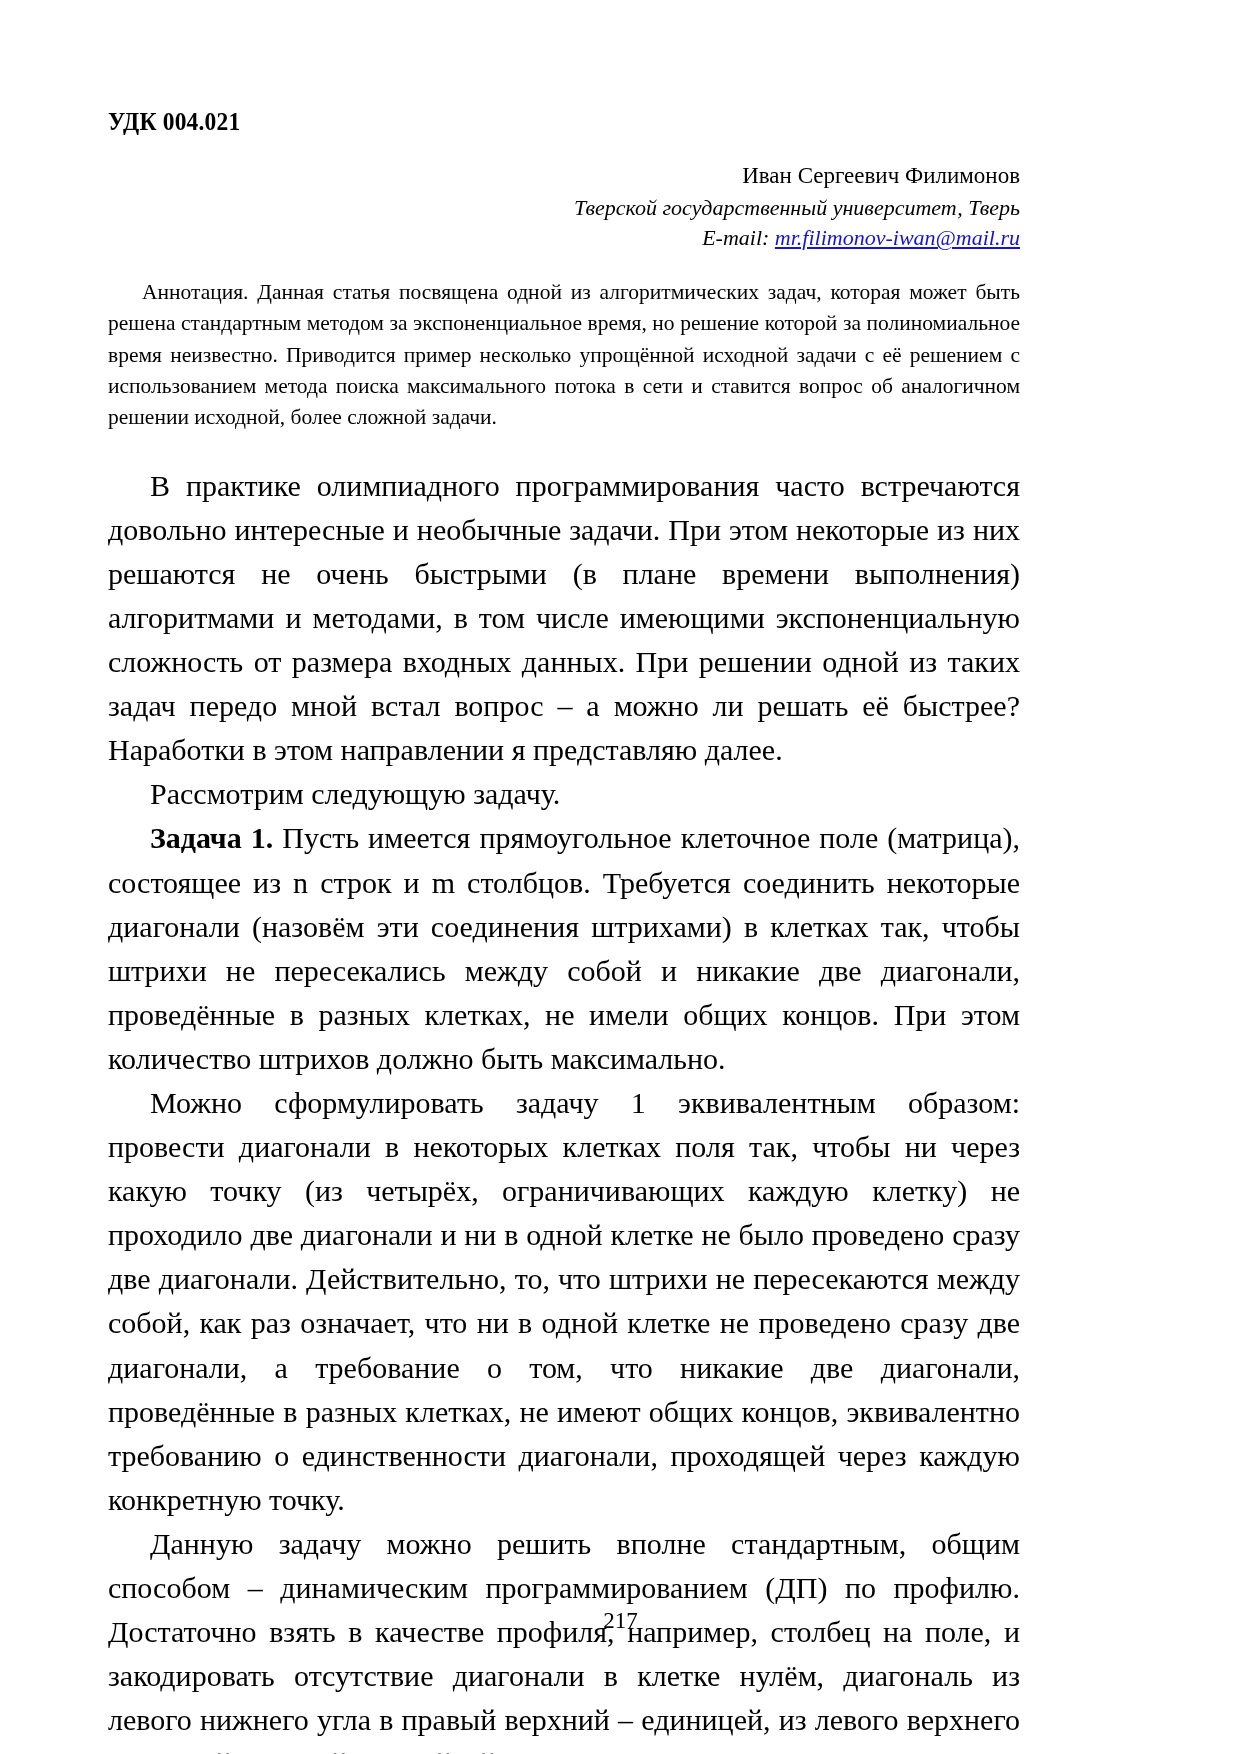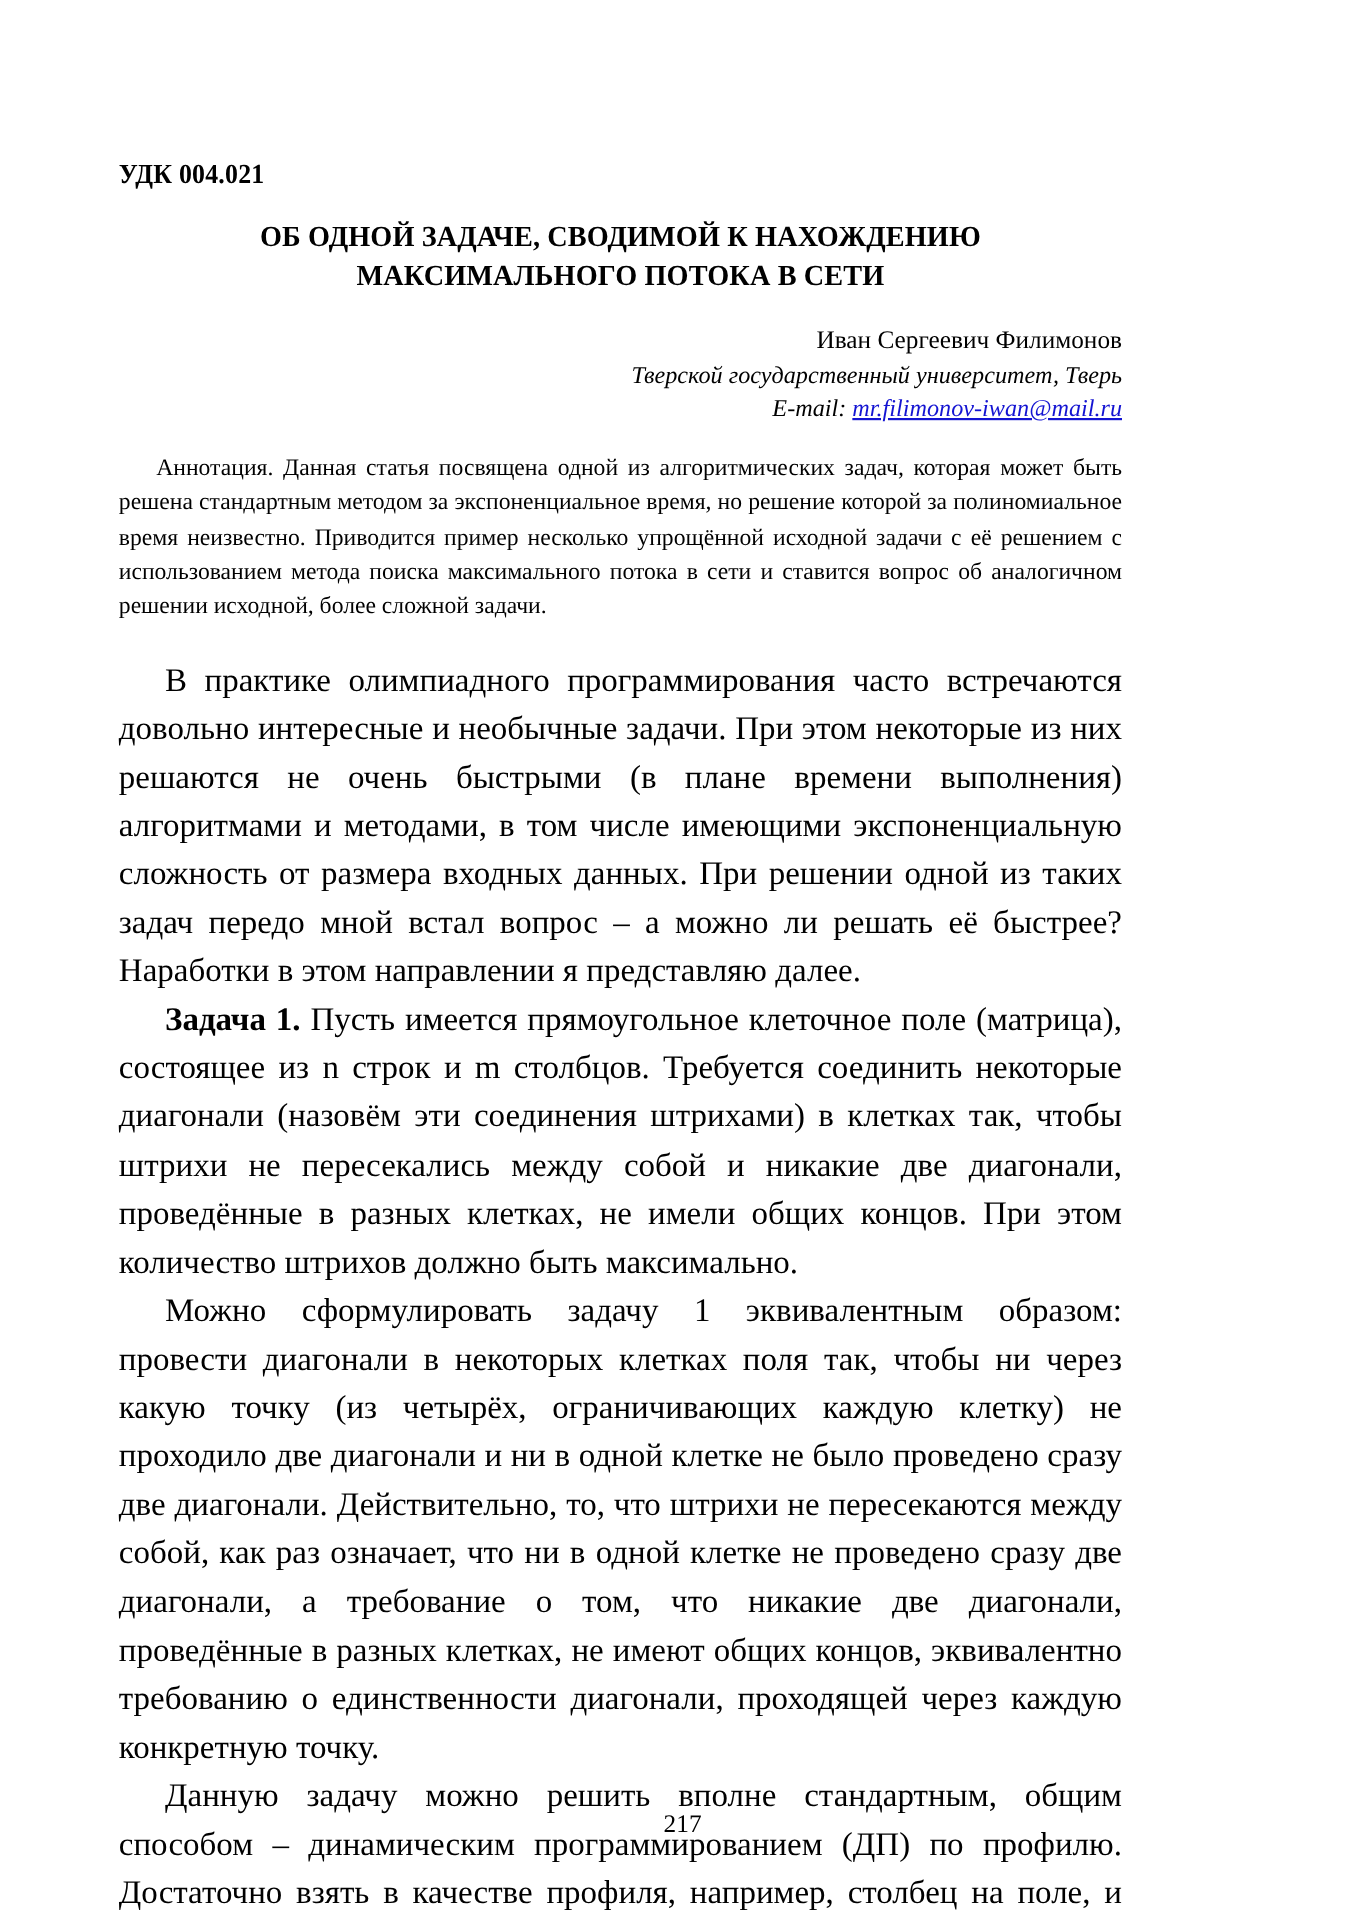--- a/index.html
+++ b/index.html
@@ -14,21 +14,20 @@
     font-family: "Liberation Serif", "DejaVu Serif", serif;
     color: #000000;
     overflow: hidden;
   }
   .page {
     position: absolute;
     left: 0; top: 0;
     width: 1241px;
     height: 1294px;
     background: #fff;
-    margin-top: 37px;
   }
   .content {
     position: absolute;
     left: 108px;
     top: 108px;
     width: 912px;
   }
 
   
   .udc {
@@ -130,38 +129,37 @@
   }
 </style>
 </head>
 <body>
 
 <div class="page">
   <div class="content">
 
     <div class="udc">УДК 004.021</div>
 
-    <h1 class="title">
-      <span class="tline">ОБ ОДНОЙ ЗАДАЧЕ, СВОДИМОЙ К НАХОЖДЕНИЮ</span>
-      <span class="tline">МАКСИМАЛЬНОГО ПОТОКА В СЕТИ</span>
-    </h1>
 
     <div class="author">Иван Сергеевич Филимонов</div>
     <div class="affil">Тверской государственный университет, Тверь</div>
     <div class="emailline">
       <span>E-mail: </span><a class="emaillink" href="#">mr.filimonov-iwan@mail.ru</a>
     </div>
 
 
     <p class="abstract">
       <span class="ablabel">Аннотация</span><span>. Данная статья посвящена одной из алгоритмических задач, которая может быть решена стандартным методом за экспоненциальное время, но решение которой за полиномиальное время неизвестно. Приводится пример несколько упрощённой исходной задачи с её решением с использованием метода поиска максимального потока в сети и ставится вопрос об аналогичном решении исходной, более сложной задачи.</span>
     </p>
 
     <p class="body-p">
       <span class="strong"></span><span>В практике олимпиадного программирования часто встречаются довольно интересные и необычные задачи. При этом некоторые из них решаются не очень быстрыми (в плане времени выполнения) алгоритмами и методами, в том числе имеющими экспоненциальную сложность от размера входных данных. При решении одной из таких задач передо мной встал вопрос – а можно ли решать её быстрее? Наработки в этом направлении я представляю далее.</span>
+    </p>
+    <p class="body-p">
+      <span class="strong"></span><span>Рассмотрим следующую задачу.</span>
     </p>
     <p class="body-p">
       <span class="strong">Задача 1.</span><span> Пусть имеется прямоугольное клеточное поле (матрица), состоящее из n строк и m столбцов. Требуется соединить некоторые диагонали (назовём эти соединения штрихами) в клетках так, чтобы штрихи не пересекались между собой и никакие две диагонали, проведённые в разных клетках, не имели общих концов. При этом количество штрихов должно быть максимально.</span>
     </p>
     <p class="body-p">
       <span class="strong"></span><span>Можно сформулировать задачу 1 эквивалентным образом: провести диагонали в некоторых клетках поля так, чтобы ни через какую точку (из четырёх, ограничивающих каждую клетку) не проходило две диагонали и ни в одной клетке не было проведено сразу две диагонали. Действительно, то, что штрихи не пересекаются между собой, как раз означает, что ни в одной клетке не проведено сразу две диагонали, а требование о том, что никакие две диагонали, проведённые в разных клетках, не имеют общих концов, эквивалентно требованию о единственности диагонали, проходящей через каждую конкретную точку.</span>
     </p>
     <p class="body-p">
       <span class="strong"></span><span>Данную задачу можно решить вполне стандартным, общим способом – динамическим программированием (ДП) по профилю. Достаточно взять в качестве профиля, например, столбец на поле, и закодировать отсутствие диагонали в клетке нулём, диагональ из левого нижнего угла в правый верхний – единицей, из левого верхнего в правый нижний – двойкой, и применить стандартные приёмы. В результате получаем решение задачи 1 не лучше, чем за экспоненциальное время. Эту динамику можно ускорить, но в результате</span>
     </p>

